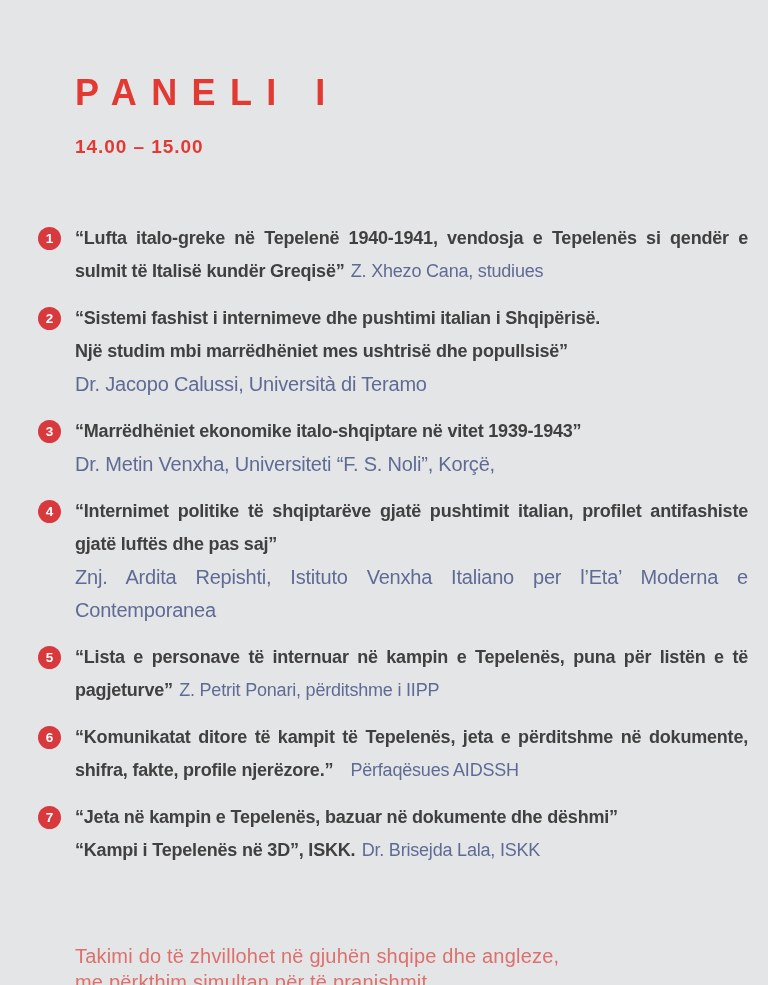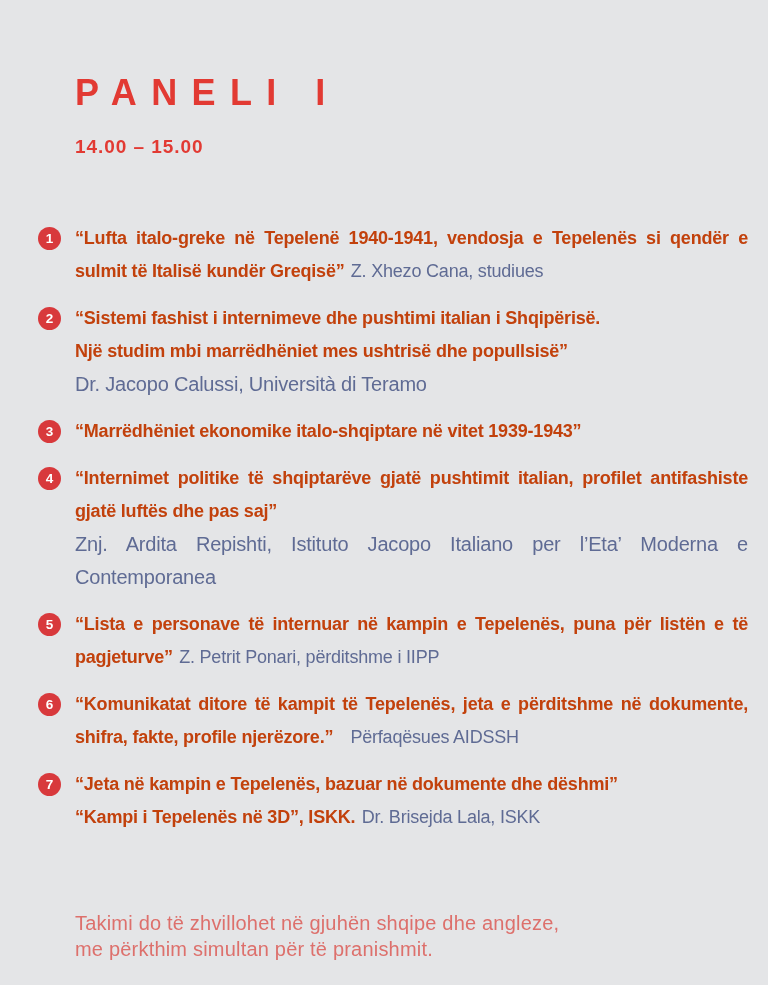--- a/index.html
+++ b/index.html
@@ -59,21 +59,21 @@
   }
   .item-text {
     margin: 0;
     font-size: 18px;
     line-height: 33px;
     text-align: justify;
     white-space: pre-line;
     letter-spacing: -0.2px;
   }
   .title-part {
-    color: #c2410c;
+    color: #404040;
     font-weight: bold;
   }
   .speaker-part {
     color: #5f6b94;
     font-weight: normal;
     margin-left: 0.35em;
   }
   .speaker-part.wide-gap {
     margin-left: 0.95em;
   }
@@ -113,26 +113,27 @@
     <div class="item">
       <span class="badge">2</span>
       <p class="item-text"><span class="title-part">“Sistemi fashist i internimeve dhe pushtimi italian i Shqipërisë.
 Një studim mbi marrëdhëniet mes ushtrisë dhe popullsisë”</span></p>
       <p class="speaker-line">Dr. Jacopo Calussi, Università di Teramo</p>
     </div>
 
     <div class="item">
       <span class="badge">3</span>
       <p class="item-text"><span class="title-part">“Marrëdhëniet ekonomike italo-shqiptare në vitet 1939-1943”</span></p>
+      <p class="speaker-line">Dr. Metin Venxha, Universiteti “F. S. Noli”, Korçë,</p>
     </div>
 
     <div class="item">
       <span class="badge">4</span>
       <p class="item-text"><span class="title-part">“Internimet politike të shqiptarëve gjatë pushtimit italian, profilet antifashiste gjatë luftës dhe pas saj”</span></p>
-      <p class="speaker-line">Znj. Ardita Repishti, Istituto Jacopo Italiano per l’Eta’ Moderna e Contemporanea</p>
+      <p class="speaker-line">Znj. Ardita Repishti, Istituto Venxha Italiano per l’Eta’ Moderna e Contemporanea</p>
     </div>
 
     <div class="item">
       <span class="badge">5</span>
       <p class="item-text"><span class="title-part">“Lista e personave të internuar në kampin e Tepelenës, puna për listën e të pagjeturve”</span><span class="speaker-part">Z. Petrit Ponari, përditshme i IIPP</span></p>
     </div>
 
     <div class="item">
       <span class="badge">6</span>
       <p class="item-text"><span class="title-part">“Komunikatat ditore të kampit të Tepelenës, jeta e përditshme në dokumente, shifra, fakte, profile njerëzore.”</span><span class="speaker-part wide-gap">Përfaqësues AIDSSH</span></p>

